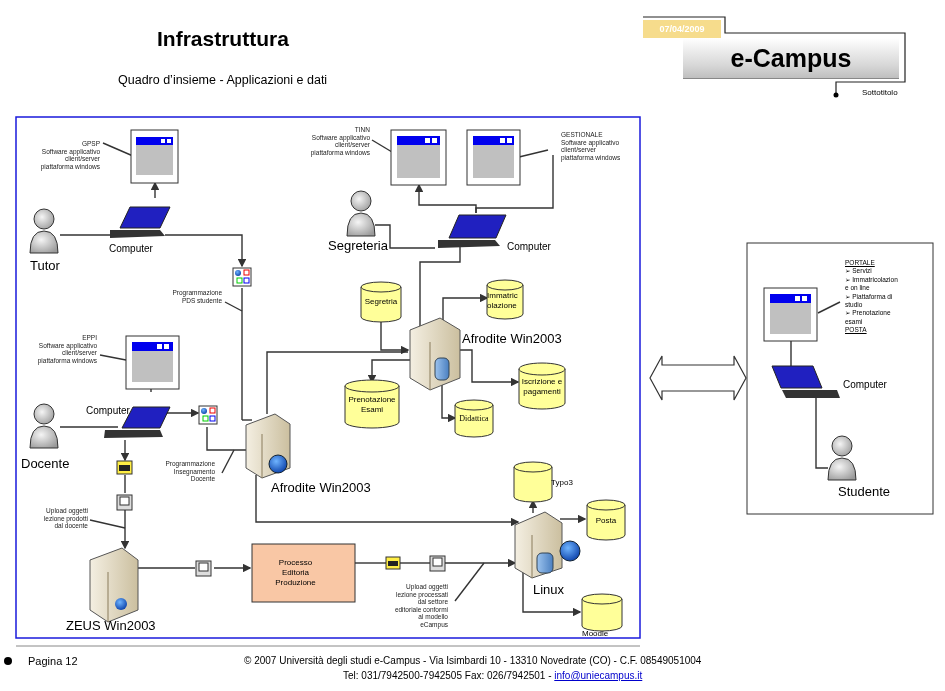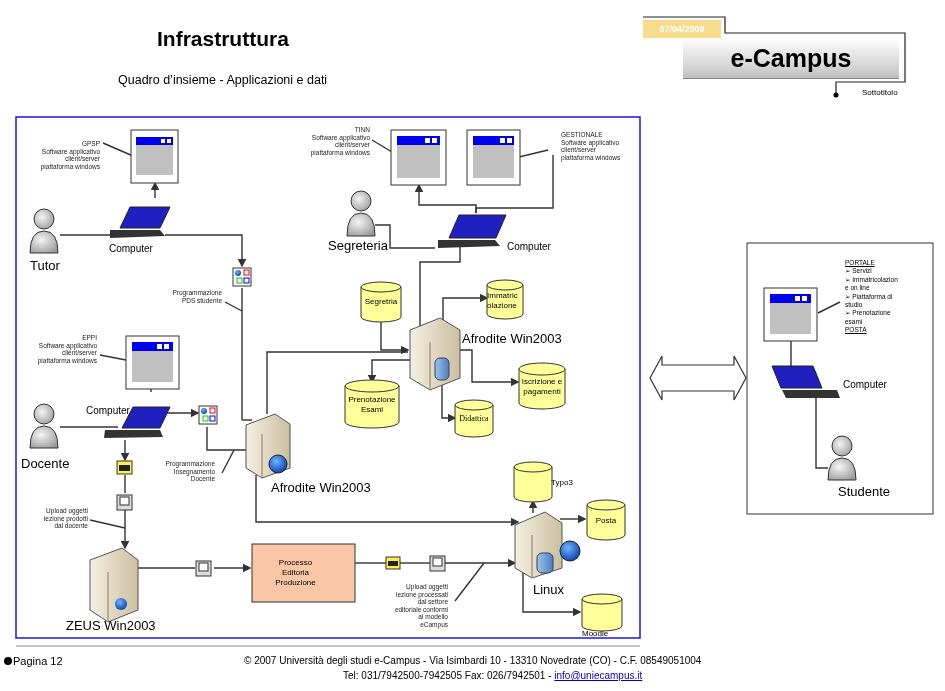--- a/index.html
+++ b/index.html
@@ -384,15 +384,15 @@
 
 <div id="portale" class="abs">
   <div class="u">PORTALE</div>
   <div>➢ <span>Servizi</span></div>
   <div style="width:55px;">➢ <span>Immatricolazion e on line</span></div>
   <div style="width:55px;">➢ <span>Piattaforma di studio</span></div>
   <div style="width:55px;">➢ <span>Prenotazione esami</span></div>
   <div class="u">POSTA</div>
 </div>
 
-<div id="footer-page" class="abs" style="padding-left:9px;">Pagina 12</div>
+<div id="footer-page" class="abs" style="padding-left:16px;margin-left:8px;">Pagina 12</div>
 <div id="footer-line1" class="abs">© 2007 Università degli studi e-Campus - Via Isimbardi 10 - 13310 Novedrate (CO) - C.F. 08549051004</div>
 <div id="footer-line2" class="abs"><span>Tel: 031/7942500-7942505 Fax: 026/7942501 - </span><span id="footer-email">info@uniecampus.it</span></div>
 
 </body></html>

